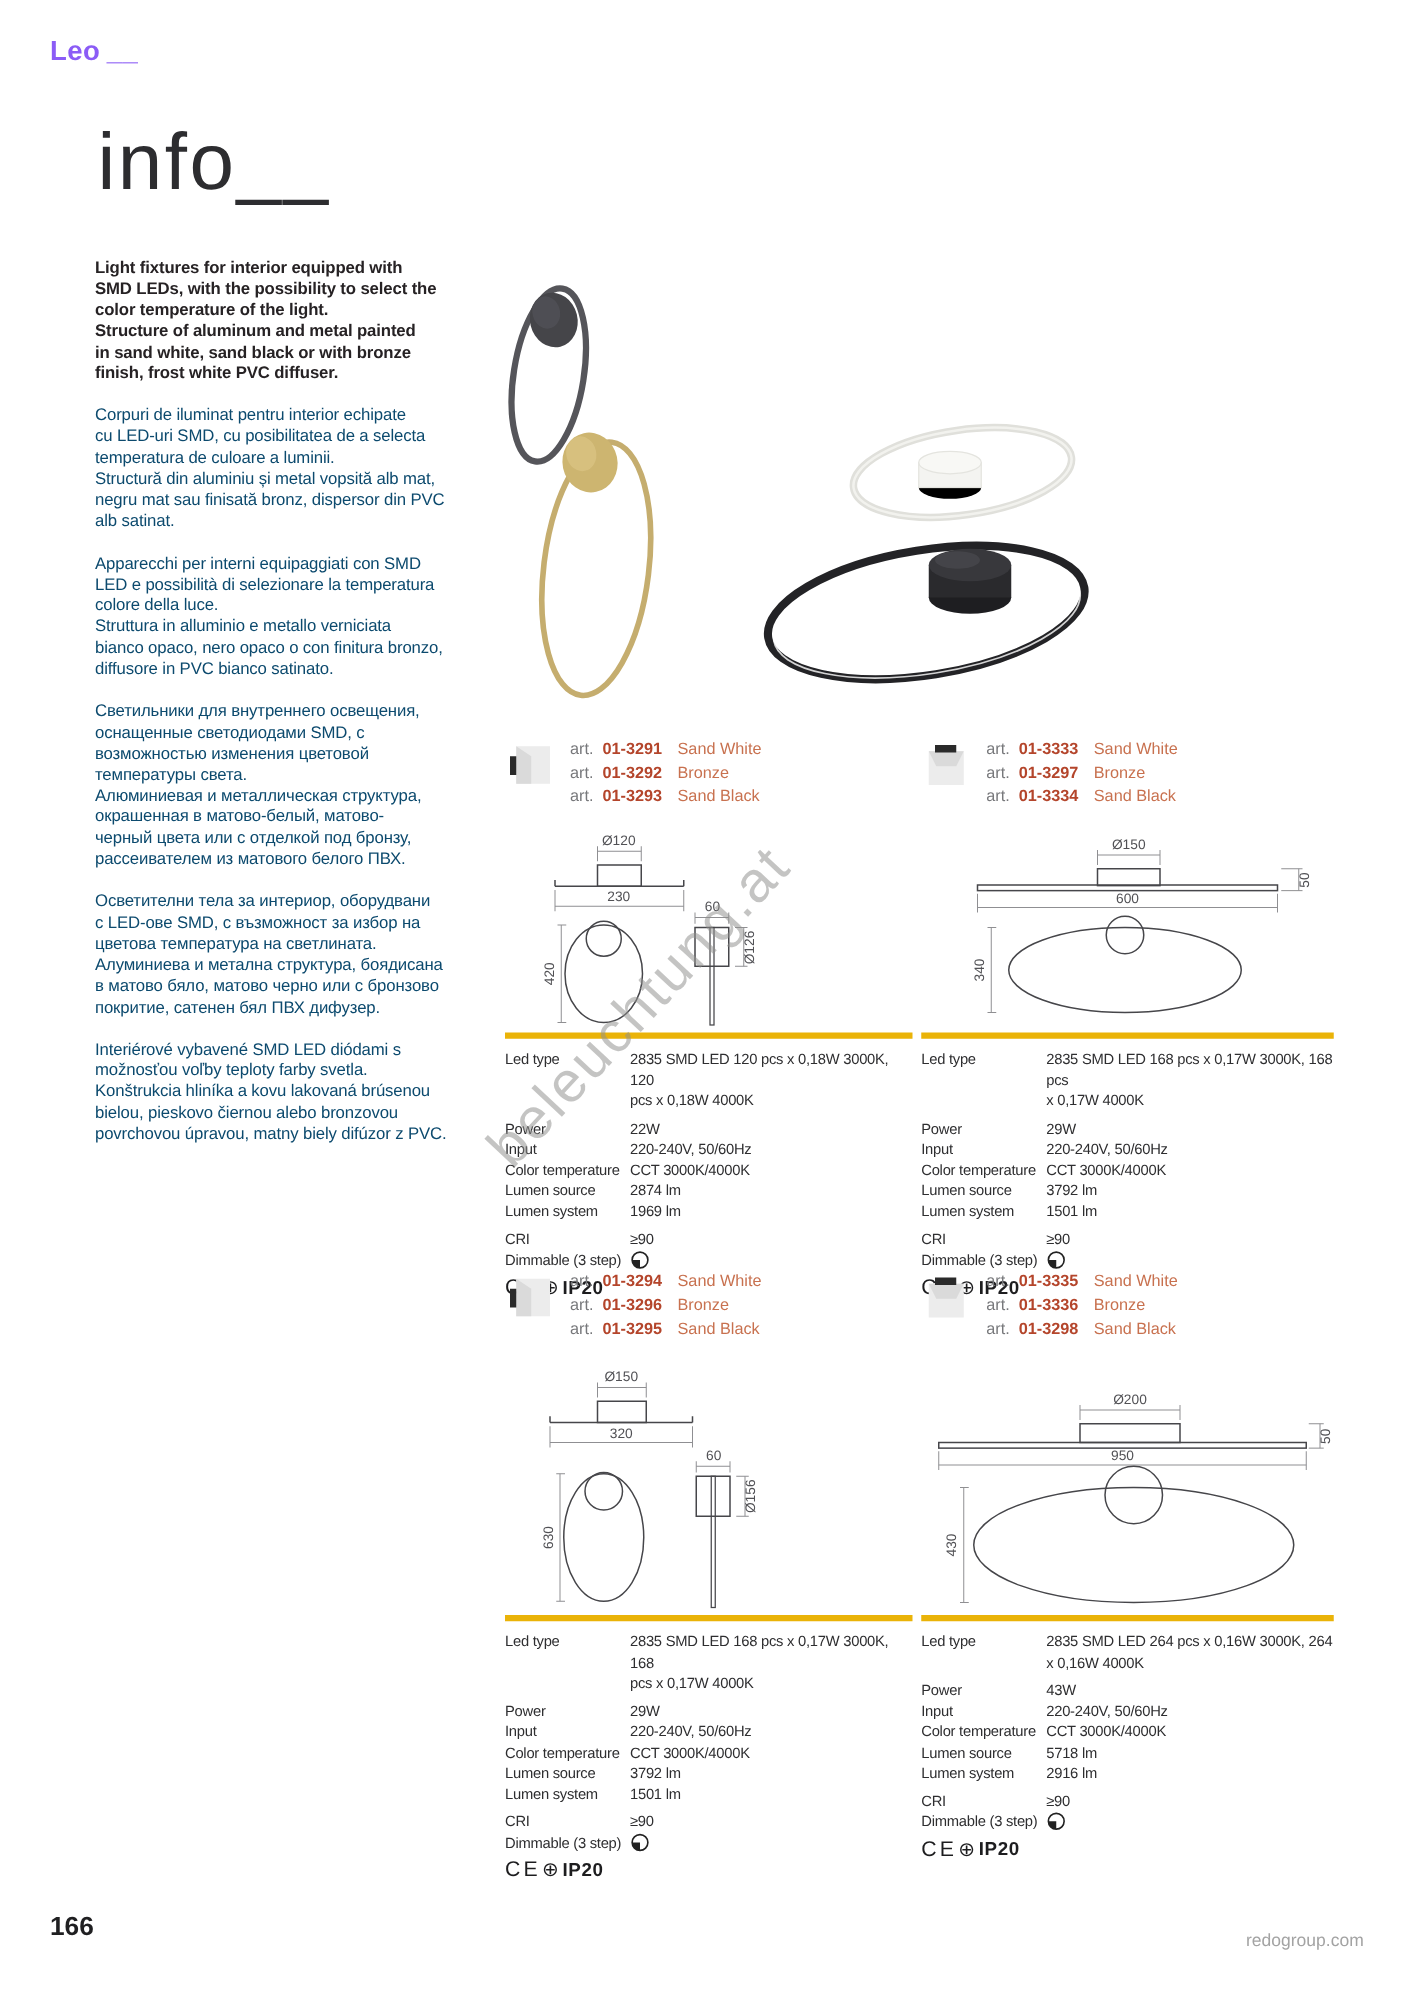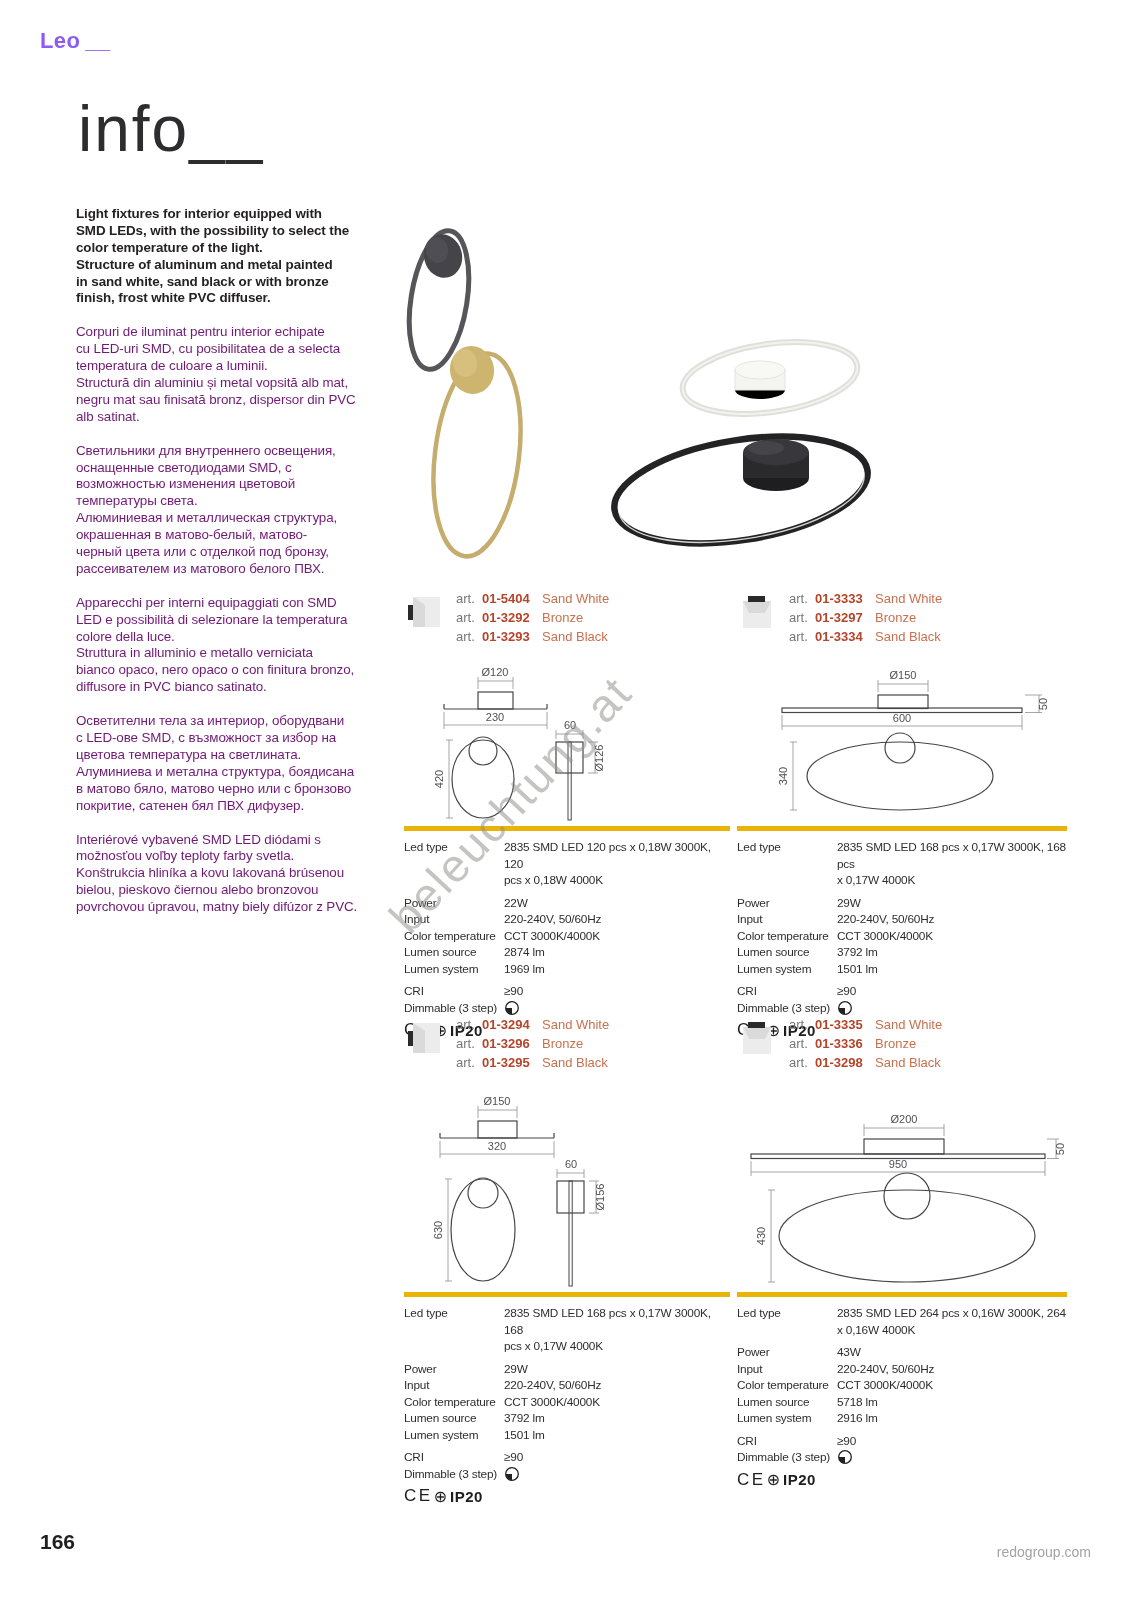--- a/index.html
+++ b/index.html
@@ -7,21 +7,21 @@
   #page {
     position:relative; width:1131px; height:1600px; background:#ffffff;
     font-family:"Liberation Sans", sans-serif; color:#2b2b2e; overflow:hidden;
   }
   
   .brand { position:absolute; left:40px; top:28px; font-size:22px; font-weight:700; color:#8b5cf6; letter-spacing:.4px; }
   .brand .suffix { margin-left:5px; font-weight:700; }
   .info-title { position:absolute; left:78px; top:92px; font-size:64px; font-weight:300; color:#2d2d30; letter-spacing:2px; }
   
   .intro { position:absolute; left:76px; top:206px; width:312px; }
-  .para { font-size:13.4px; line-height:1.26; color:#701a75; margin-bottom:17px; white-space:pre-line; letter-spacing:-0.1px; }
+  .para { font-size:13.4px; line-height:1.26; color:#0c4a6e; margin-bottom:17px; white-space:pre-line; letter-spacing:-0.1px; }
   .para.en { font-weight:700; color:#262224; }
   
   .photo { position:absolute; left:372px; top:200px; width:660px; height:380px; }
   
   .watermark { position:absolute; left:398px; top:898px; font-size:46px; font-weight:300;
     color:#90908e; opacity:.52; letter-spacing:2px; transform:rotate(-47deg); transform-origin:0 50%;
     z-index:6; pointer-events:none; }
   
   .block { position:absolute; width:326px; z-index:2; }
   #block0 { left:404px; top:590px; }
@@ -74,34 +74,34 @@
 color temperature of the light.
 Structure of aluminum and metal painted
 in sand white, sand black or with bronze
 finish, frost white PVC diffuser.</p>
     <p class="para">Corpuri de iluminat pentru interior echipate
 cu LED-uri SMD, cu posibilitatea de a selecta
 temperatura de culoare a luminii.
 Structură din aluminiu și metal vopsită alb mat,
 negru mat sau finisată bronz, dispersor din PVC
 alb satinat.</p>
+    <p class="para">Apparecchi per interni equipaggiati con SMD
+LED e possibilità di selezionare la temperatura
+colore della luce.
+Struttura in alluminio e metallo verniciata
+bianco opaco, nero opaco o con finitura bronzo,
+diffusore in PVC bianco satinato.</p>
     <p class="para">Светильники для внутреннего освещения,
 оснащенные светодиодами SMD, с
 возможностью изменения цветовой
 температуры света.
 Алюминиевая и металлическая структура,
 окрашенная в матово-белый, матово-
 черный цвета или с отделкой под бронзу,
 рассеивателем из матового белого ПВХ.</p>
-    <p class="para">Apparecchi per interni equipaggiati con SMD
-LED e possibilità di selezionare la temperatura
-colore della luce.
-Struttura in alluminio e metallo verniciata
-bianco opaco, nero opaco o con finitura bronzo,
-diffusore in PVC bianco satinato.</p>
     <p class="para">Осветителни тела за интериор, оборудвани
 с LED-ове SMD, с възможност за избор на
 цветова температура на светлината.
 Алуминиева и метална структура, боядисана
 в матово бяло, матово черно или с бронзово
 покритие, сатенен бял ПВХ дифузер.</p>
     <p class="para">Interiérové vybavené SMD LED diódami s
 možnosťou voľby teploty farby svetla.
 Konštrukcia hliníka a kovu lakovaná brúsenou
 bielou, pieskovo čiernou alebo bronzovou
@@ -149,21 +149,21 @@
       <span class="mount-icon">
         <svg viewBox="0 0 40 40" width="40" height="40">
             <rect x="9" y="5" width="27" height="30" fill="#ececec"></rect>
             <polygon points="9,5 21,13 21,35 9,35" fill="#dadada"></polygon>
             <rect x="4" y="13" width="5" height="15" fill="#2a2a2a"></rect>
           </svg>
       </span>
       <div class="art-rows">
         <div class="art-row">
           <span class="art-label">art.</span>
-          <span class="art-no">01-5404</span>
+          <span class="art-no">01-3291</span>
           <span class="art-finish">Sand White</span>
         </div>
         <div class="art-row">
           <span class="art-label">art.</span>
           <span class="art-no">01-3292</span>
           <span class="art-finish">Bronze</span>
         </div>
         <div class="art-row">
           <span class="art-label">art.</span>
           <span class="art-no">01-3293</span>

